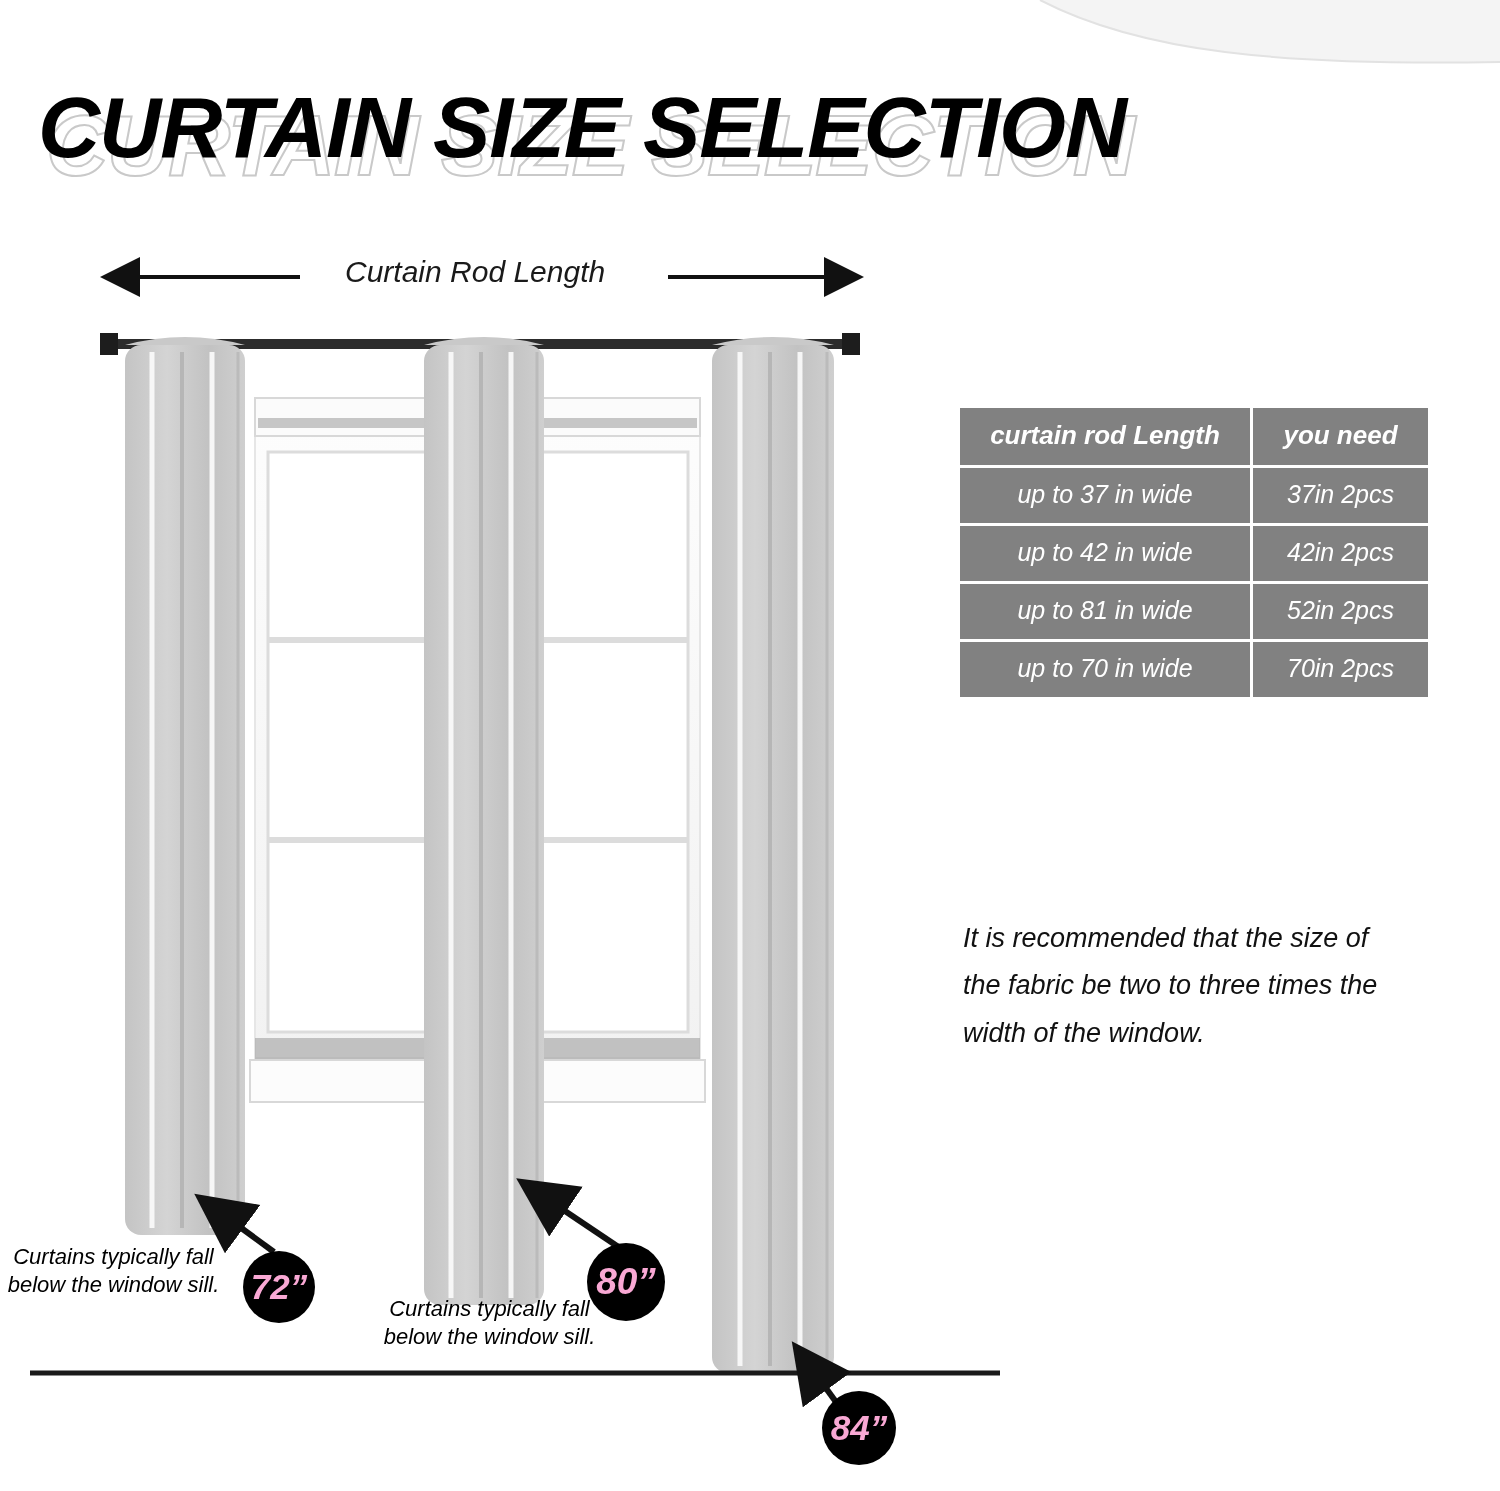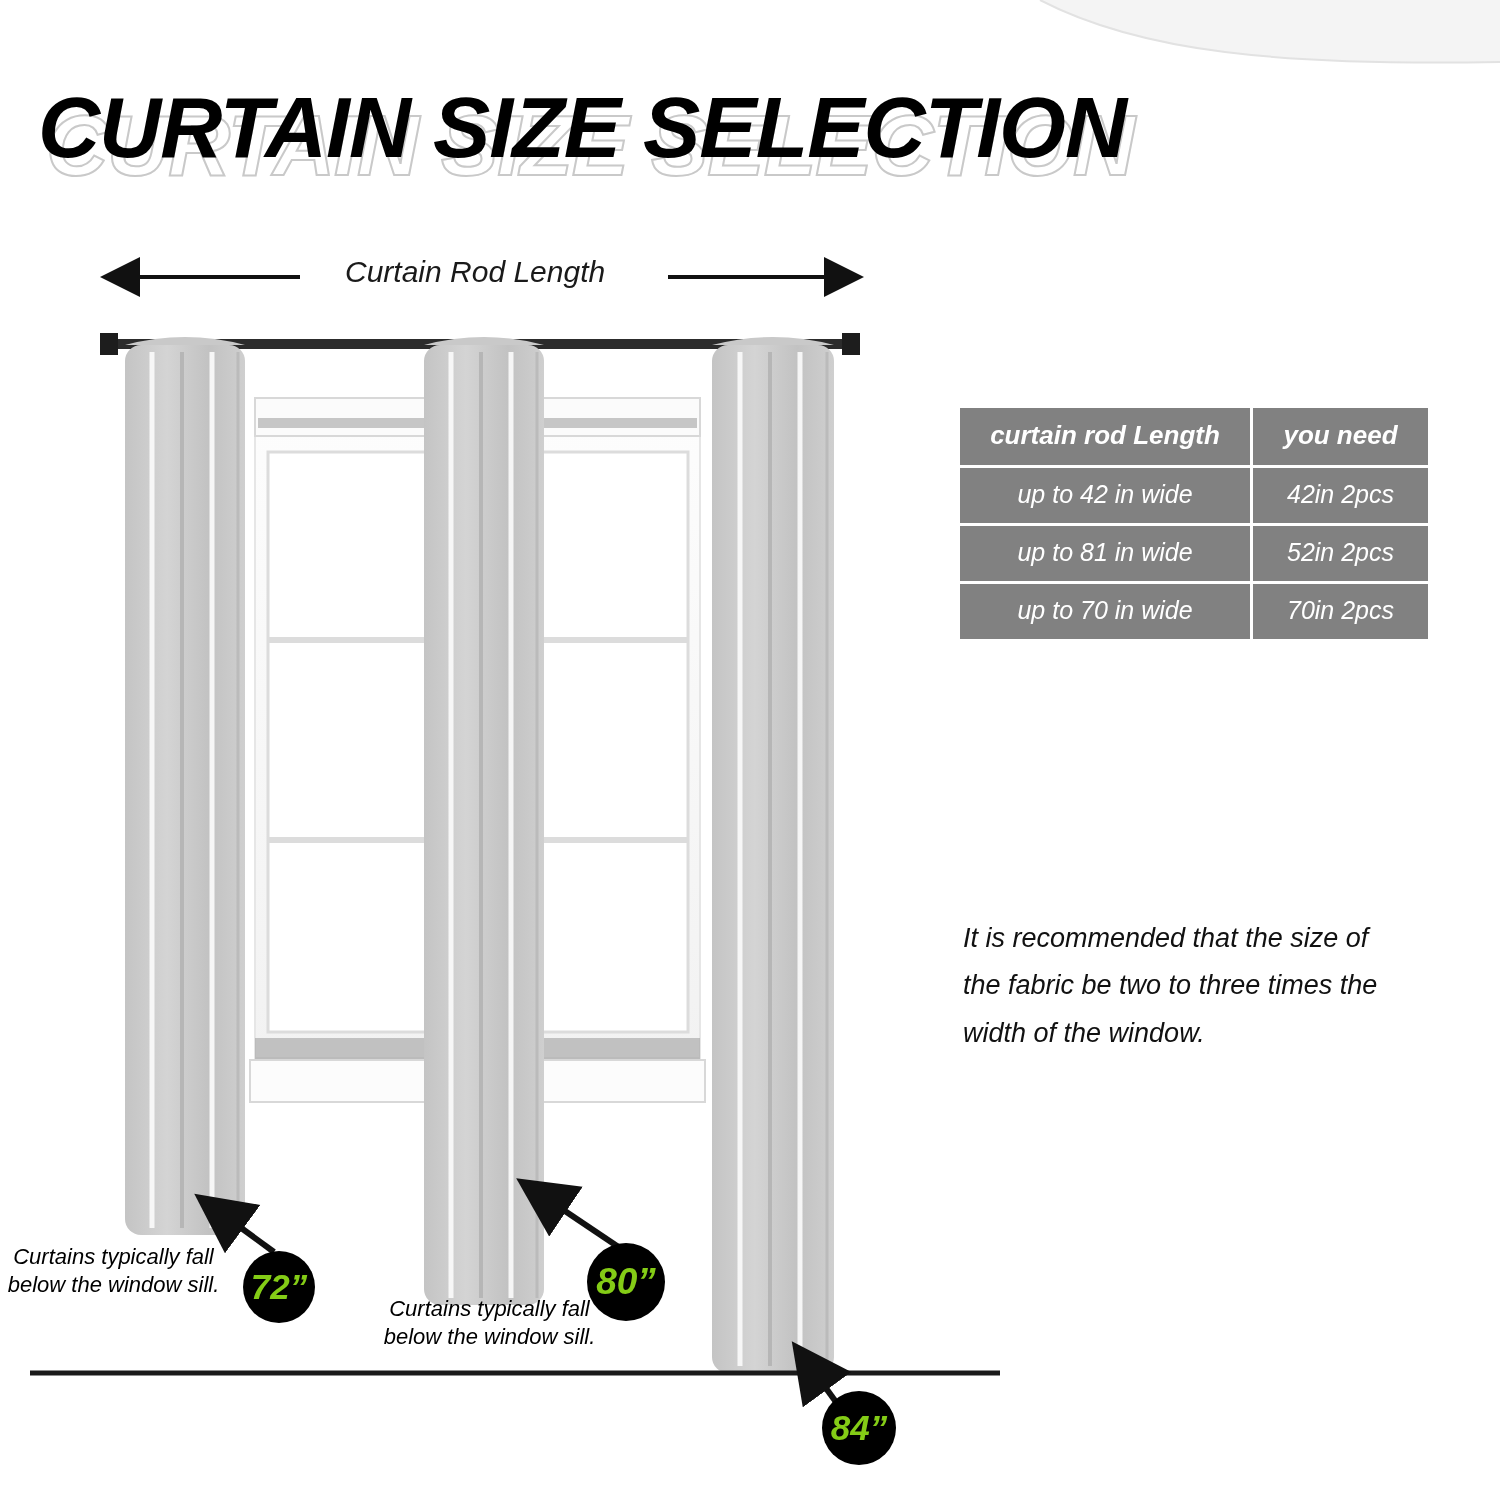--- a/index.html
+++ b/index.html
@@ -123,21 +123,21 @@
     text-align: center;
   }
   .note-72 { left: -4px; top: 1243px; width: 235px; text-align: center; }
   .note-80 { left: 372px; top: 1295px; width: 235px; text-align: center; }
   .note-84 { left: 630px; top: 1434px; width: 215px; text-align: center; }
 
   .badge {
     position: absolute;
     border-radius: 50%;
     background: #000000;
-    color: #84cc16;
+    color: #f9a8d4;
     font-family: "Liberation Sans", sans-serif;
     font-weight: bold;
     display: flex;
     align-items: center;
     justify-content: center;
   }
   .badge-72 { left: 243px; top: 1251px; width: 72px; height: 72px; font-size: 35px; }
   .badge-80 { left: 587px; top: 1243px; width: 78px; height: 78px; font-size: 37px; }
   .badge-84 { left: 822px; top: 1391px; width: 74px; height: 74px; font-size: 35px; text-align: center; }
 </style>
@@ -240,20 +240,24 @@
     </g>
   </svg>
 
   <table class="size-table">
     <tbody>
         <tr class="head">
       <td class="col1">curtain rod Length</td>
       <td class="col2">you need</td>
     </tr>
     <tr>
+      <td class="col1">up to 37 in wide</td>
+      <td class="col2">37in 2pcs</td>
+    </tr>
+    <tr>
       <td class="col1">up to 42 in wide</td>
       <td class="col2">42in 2pcs</td>
     </tr>
     <tr>
       <td class="col1">up to 81 in wide</td>
       <td class="col2">52in 2pcs</td>
     </tr>
     <tr>
       <td class="col1">up to 70 in wide</td>
       <td class="col2">70in 2pcs</td>

